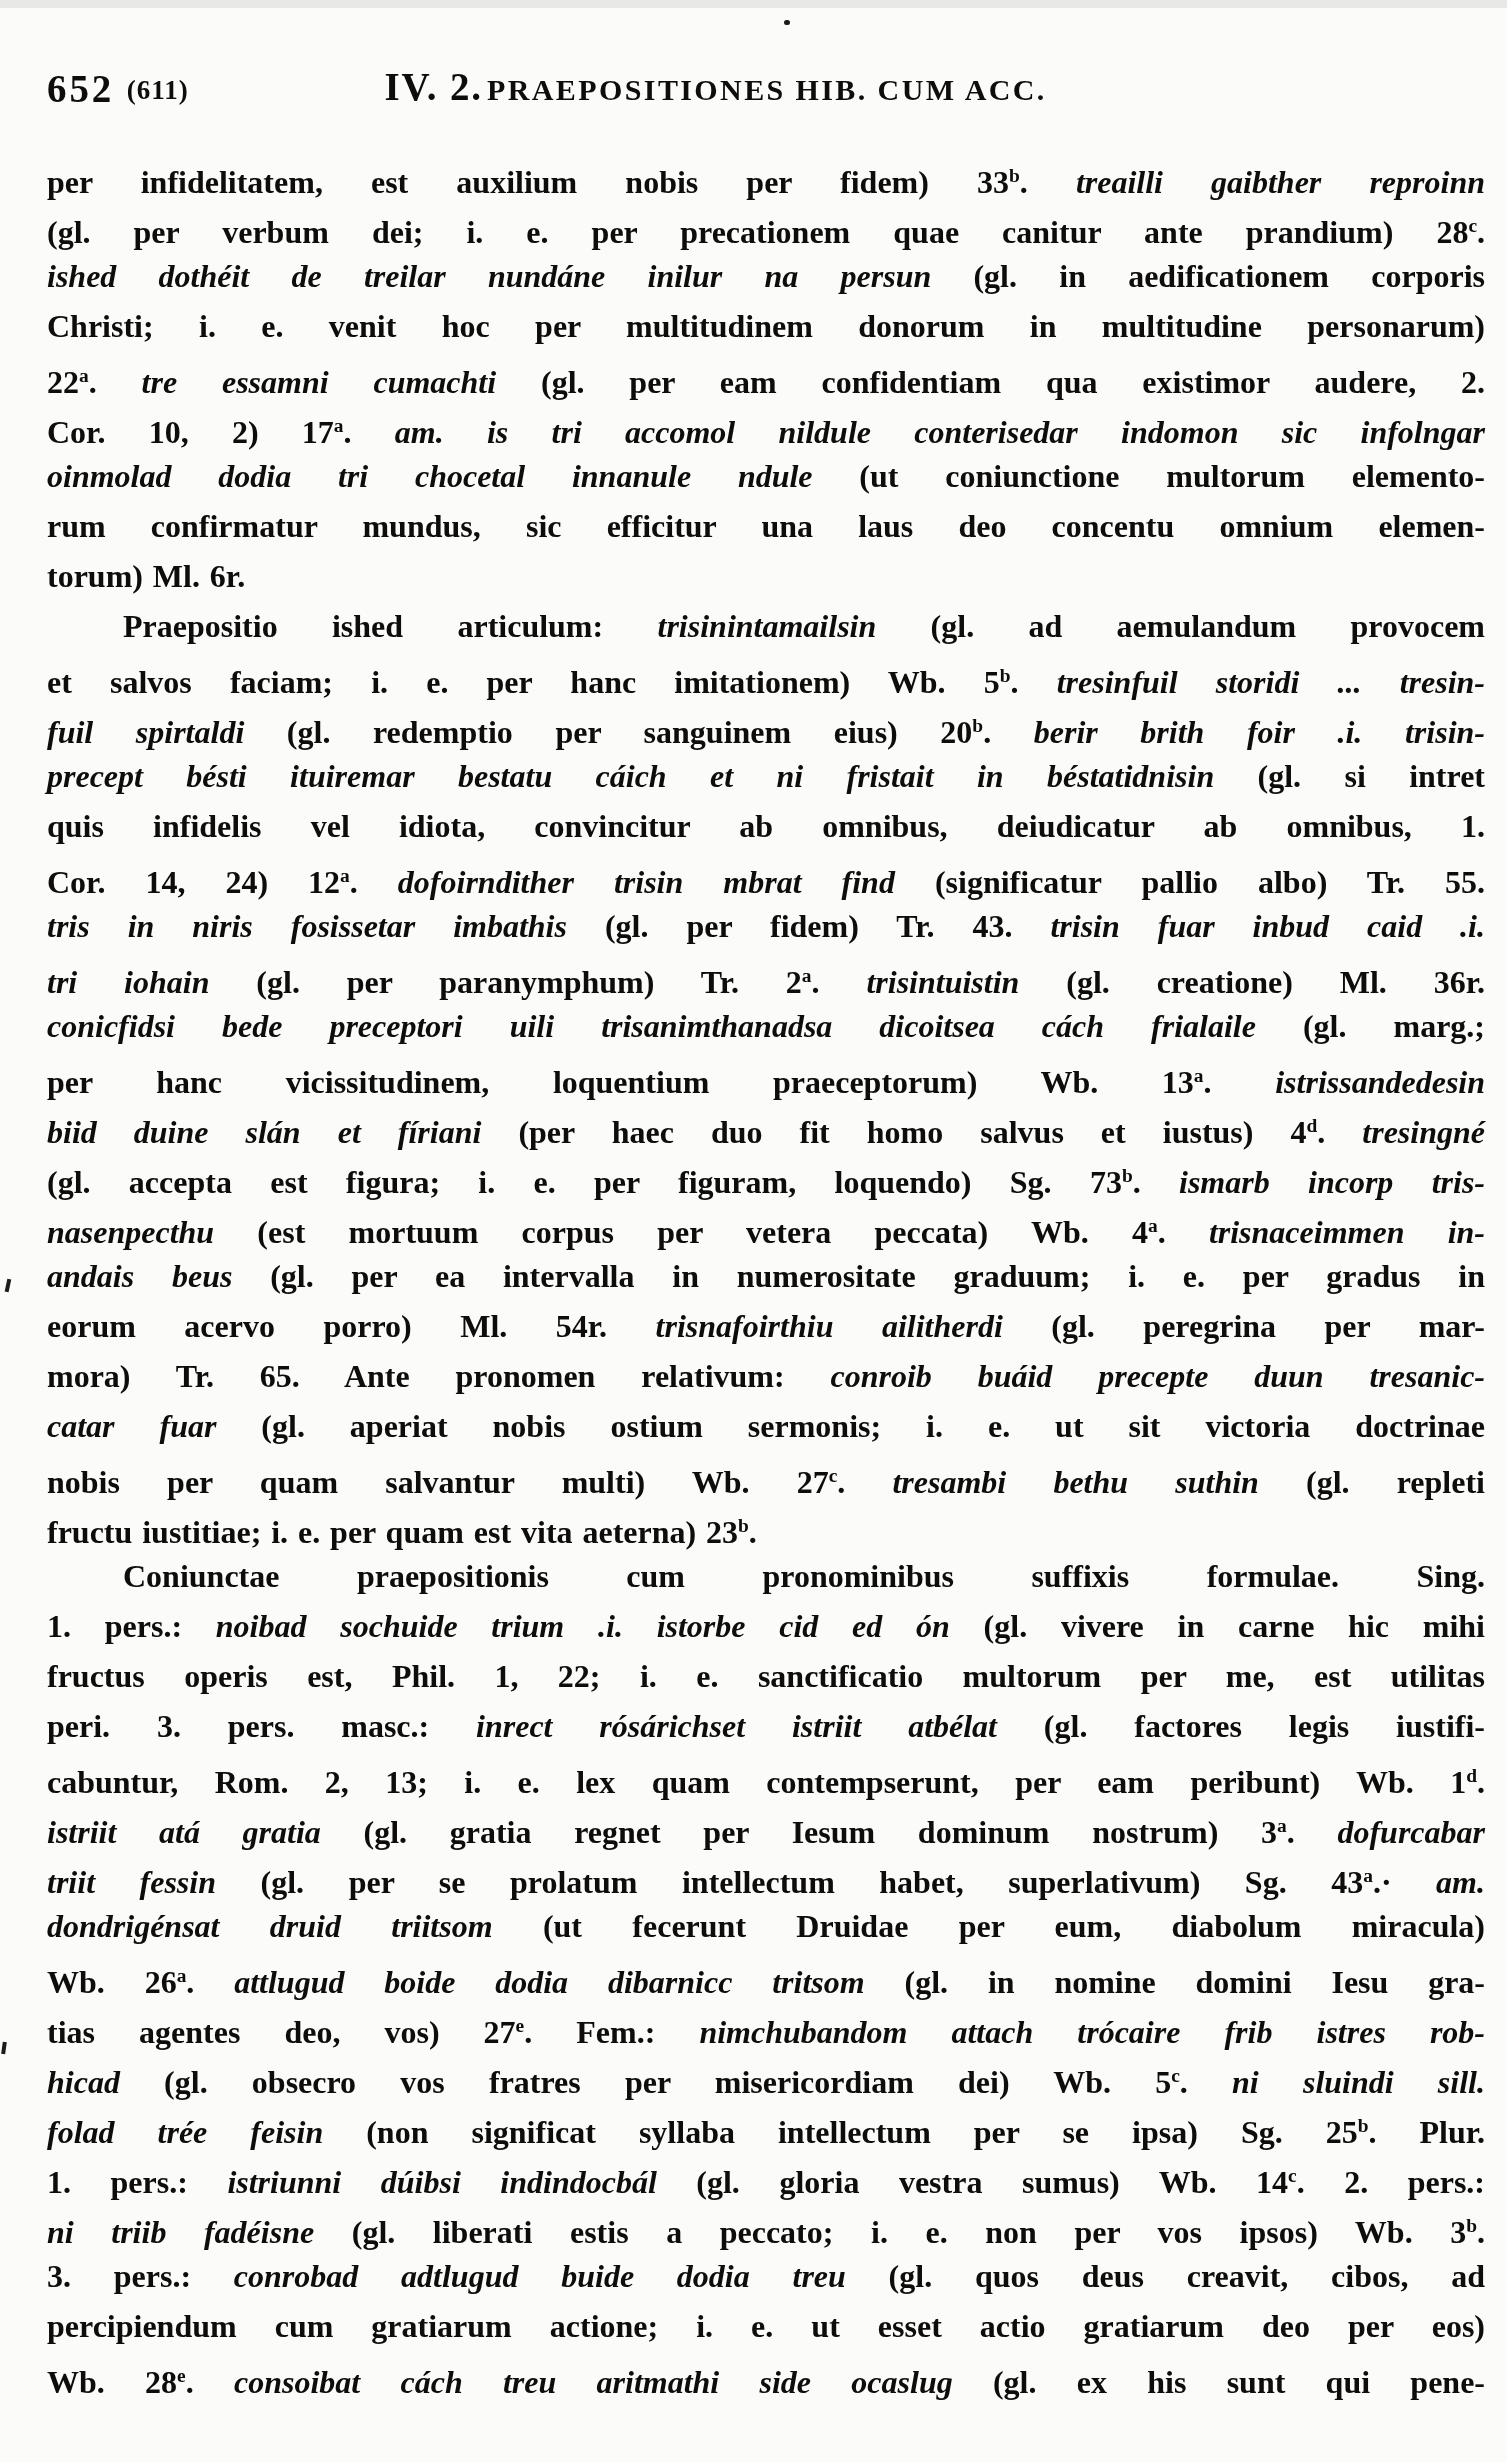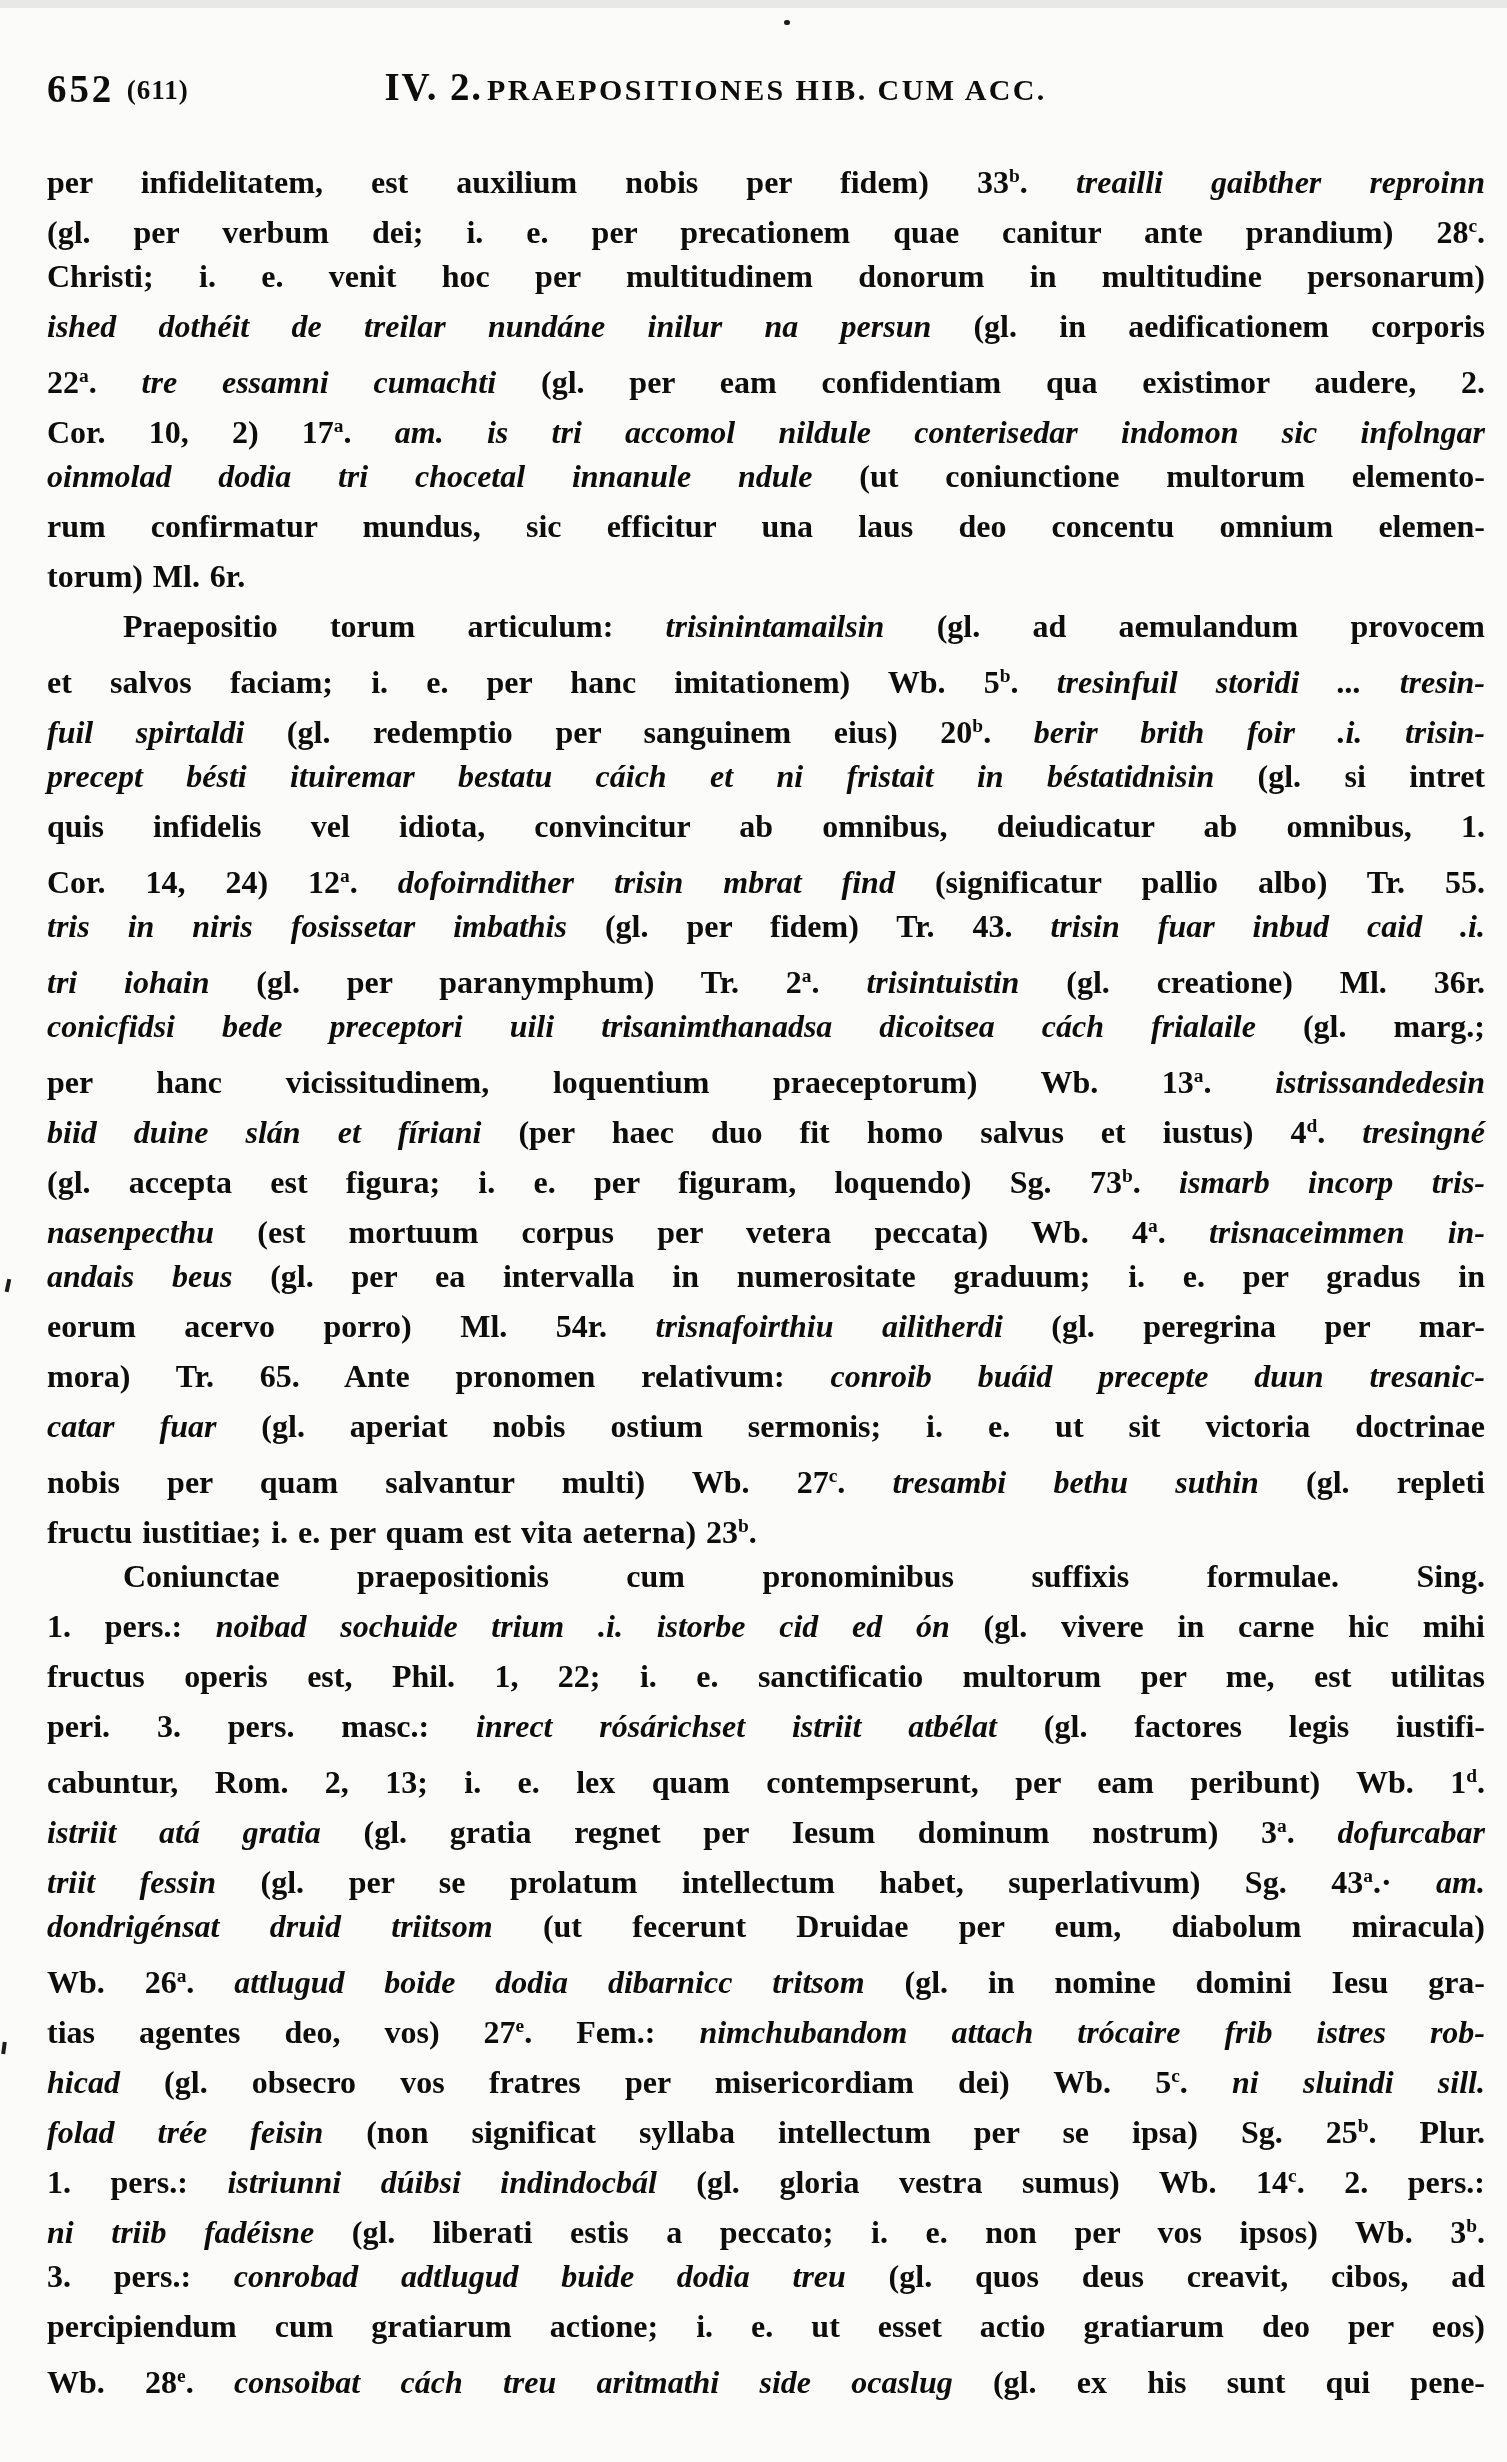--- a/index.html
+++ b/index.html
@@ -88,28 +88,28 @@
 <div class="page">
 
   <div class="header">
     <span class="pagenum"><span>652</span>&nbsp;<span class="secnum">(611)</span></span>
     <span class="running-title"><span class="rt-sec">IV. 2.</span>&nbsp;<span class="rt-main">PRAEPOSITIONES HIB. CUM ACC.</span></span>
   </div>
 
   <div class="textblock" id="text-body">
       <div class="line"><span>per infidelitatem, est auxilium nobis per fidem) 33</span><span class="sup">b</span><span>. </span><span class="it">treailli gaibther reproinn</span></div>
       <div class="line"><span>(gl. per verbum dei; i. e. per precationem quae canitur ante prandium) 28</span><span class="sup">c</span><span>.</span></div>
+      <div class="line"><span class="it">ished dothéit de treilar nundáne inilur na persun</span><span> (gl. in aedificationem corporis</span></div>
       <div class="line"><span>Christi; i. e. venit hoc per multitudinem donorum in multitudine personarum)</span></div>
-      <div class="line"><span class="it">ished dothéit de treilar nundáne inilur na persun</span><span> (gl. in aedificationem corporis</span></div>
       <div class="line"><span>22</span><span class="sup">a</span><span>. </span><span class="it">tre essamni cumachti</span><span> (gl. per eam confidentiam qua existimor audere, 2.</span></div>
       <div class="line"><span>Cor. 10, 2) 17</span><span class="sup">a</span><span>. </span><span class="it">am. is tri accomol nildule conterisedar indomon sic infolngar</span></div>
       <div class="line"><span class="it">oinmolad dodia tri chocetal innanule ndule</span><span> (ut coniunctione multorum elemento-</span></div>
       <div class="line"><span>rum confirmatur mundus, sic efficitur una laus deo concentu omnium elemen-</span></div>
       <div class="line end"><span>torum) Ml. 6r.</span></div>
-      <div class="line indent"><span>Praepositio torum articulum: </span><span class="it">trisinintamailsin</span><span> (gl. ad aemulandum provocem</span></div>
+      <div class="line indent"><span>Praepositio ished articulum: </span><span class="it">trisinintamailsin</span><span> (gl. ad aemulandum provocem</span></div>
       <div class="line"><span>et salvos faciam; i. e. per hanc imitationem) Wb. 5</span><span class="sup">b</span><span>. </span><span class="it">tresinfuil storidi ... tresin-</span></div>
       <div class="line"><span class="it">fuil spirtaldi</span><span> (gl. redemptio per sanguinem eius) 20</span><span class="sup">b</span><span>. </span><span class="it">berir brith foir .i. trisin-</span></div>
       <div class="line"><span class="it">precept bésti ituiremar bestatu cáich et ni fristait in béstatidnisin</span><span> (gl. si intret</span></div>
       <div class="line"><span>quis infidelis vel idiota, convincitur ab omnibus, deiudicatur ab omnibus, 1.</span></div>
       <div class="line"><span>Cor. 14, 24) 12</span><span class="sup">a</span><span>. </span><span class="it">dofoirndither trisin mbrat find</span><span> (significatur pallio albo) Tr. 55.</span></div>
       <div class="line"><span class="it">tris in niris fosissetar imbathis</span><span> (gl. per fidem) Tr. 43. </span><span class="it">trisin fuar inbud caid .i.</span></div>
       <div class="line"><span class="it">tri iohain</span><span> (gl. per paranymphum) Tr. 2</span><span class="sup">a</span><span>. </span><span class="it">trisintuistin</span><span> (gl. creatione) Ml. 36r.</span></div>
       <div class="line"><span class="it">conicfidsi bede preceptori uili trisanimthanadsa dicoitsea cách frialaile</span><span> (gl. marg.;</span></div>
       <div class="line"><span>per hanc vicissitudinem, loquentium praeceptorum) Wb. 13</span><span class="sup">a</span><span>. </span><span class="it">istrissandedesin</span></div>
       <div class="line"><span class="it">biid duine slán et fíriani</span><span> (per haec duo fit homo salvus et iustus) 4</span><span class="sup">d</span><span>. </span><span class="it">tresingné</span></div>

